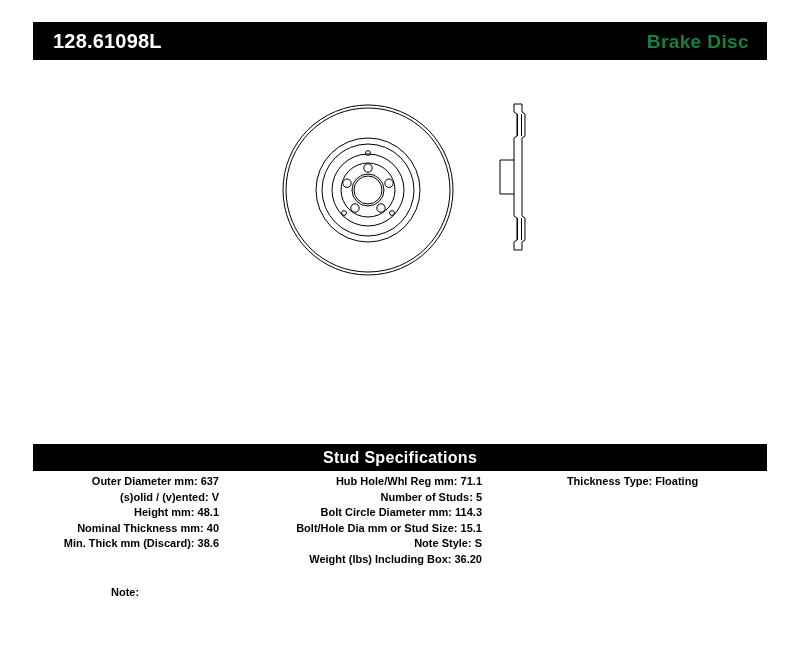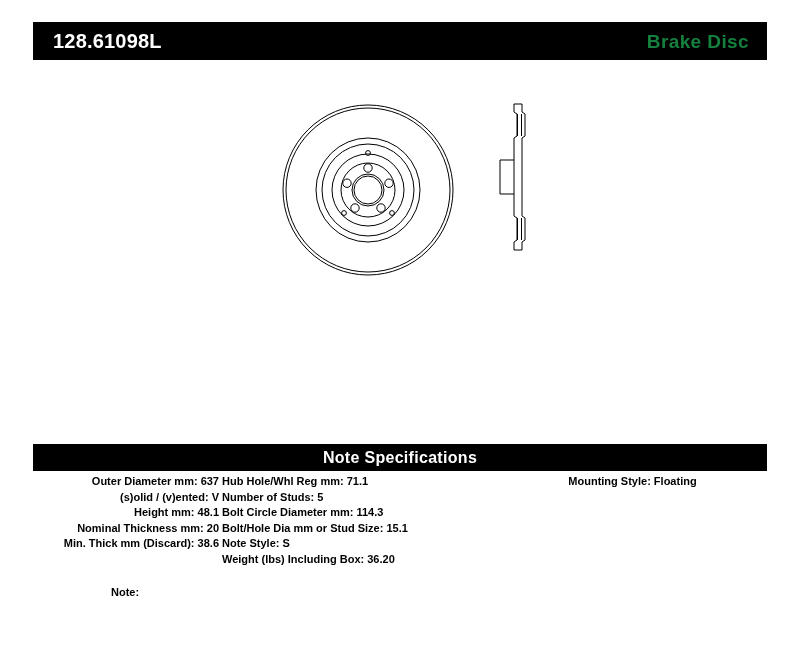--- a/index.html
+++ b/index.html
@@ -99,21 +99,21 @@
     font-weight: bold;
     line-height: 15.6px;
   }
   .spec-col-left {
     width: 186px;
     text-align: right;
     padding-right: 3px;
   }
   .spec-col-mid {
     width: 260px;
-    text-align: left;
+    text-align: right;
     padding-right: 2px;
   }
   .spec-col-right {
     flex: 1;
     text-align: center;
     padding-left: 14px;
   }
   .spec-line {
     white-space: nowrap;
   }
@@ -175,41 +175,41 @@
         <path d="M 236 14 L 244 14 L 244 22 L 247 24 L 247 46 L 244 48 L 244 126 L 247 128 L 247 150 L 244 152 L 244 160 L 236 160 L 236 152 L 239 150 L 239 128 L 236 126 L 236 48 L 239 46 L 239 24 L 236 22 Z"></path>
 
         <path d="M 239.5 24 L 239.5 46 M 243.5 24 L 243.5 46 M 239.5 128 L 239.5 150 M 243.5 128 L 243.5 150"></path>
 
         <path d="M 236 70 L 222 70 L 222 104 L 236 104"></path>
       </g>
     </svg>
   </div>
 
   <div class="specs-bar">
-    <div class="specs-bar-label">Note Specifications</div>
+    <div class="specs-bar-label">Stud Specifications</div>
   </div>
 
   <div class="specs-columns">
     <div class="spec-col spec-col-left">
       <div class="spec-line">Outer Diameter mm: 637</div>
       <div class="spec-line">(s)olid / (v)ented: V</div>
       <div class="spec-line">Height mm: 48.1</div>
-      <div class="spec-line">Nominal Thickness mm: 20</div>
+      <div class="spec-line">Nominal Thickness mm: 40</div>
       <div class="spec-line">Min. Thick mm (Discard): 38.6</div>
     </div>
     <div class="spec-col spec-col-mid">
       <div class="spec-line">Hub Hole/Whl Reg mm: 71.1</div>
       <div class="spec-line">Number of Studs: 5</div>
       <div class="spec-line">Bolt Circle Diameter mm: 114.3</div>
       <div class="spec-line">Bolt/Hole Dia mm or Stud Size: 15.1</div>
       <div class="spec-line">Note Style: S</div>
       <div class="spec-line">Weight (lbs) Including Box: 36.20</div>
     </div>
     <div class="spec-col spec-col-right">
-      <div class="spec-line">Mounting Style: Floating</div>
+      <div class="spec-line">Thickness Type: Floating</div>
     </div>
   </div>
 
   <div class="note-row">
     <span class="note-label">Note:</span>
   </div>
 
 </div>
 
 </body></html>

